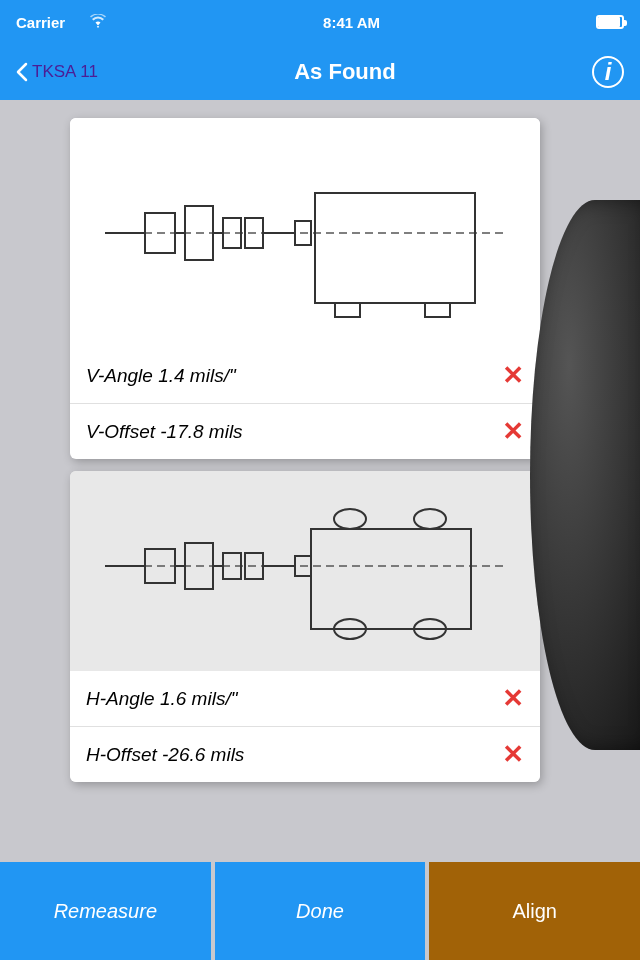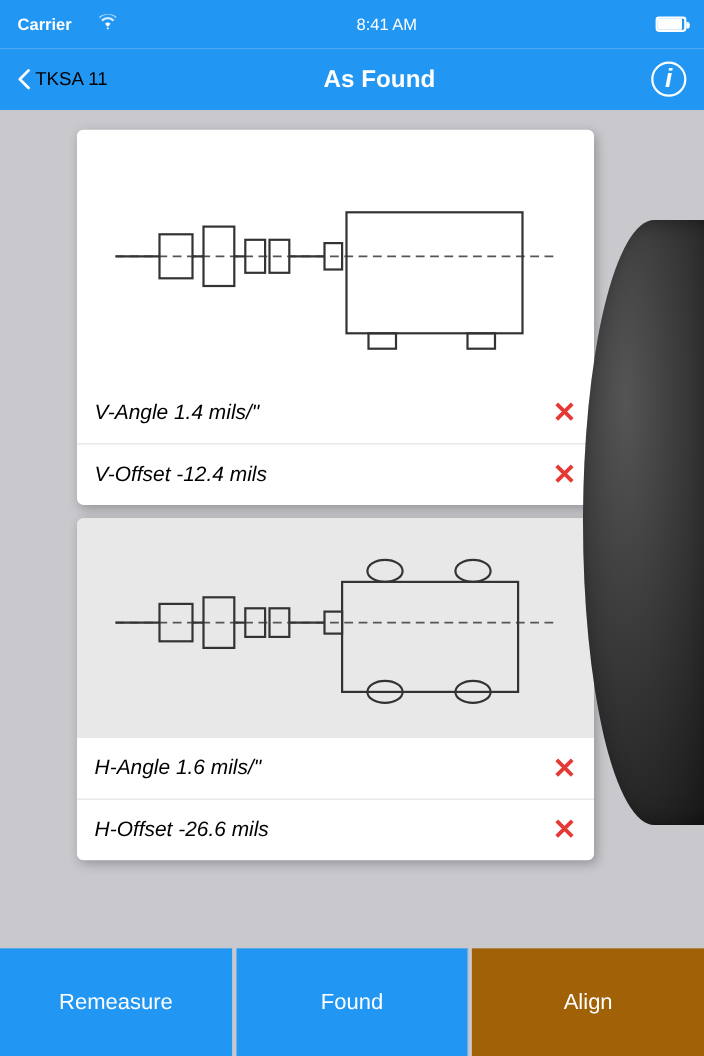--- a/index.html
+++ b/index.html
@@ -18,21 +18,21 @@
       height: 44px;
       display: flex;
       align-items: center;
       justify-content: space-between;
       padding: 0 16px;
       color: white;
       font-size: 15px;
       font-weight: 600;
     }
     .status-left { display: flex; align-items: center; gap: 24px; }
-    .status-center { font-size: 15px; font-weight: 400; }
+    .status-center { font-size: 15px; font-weight: 700; }
     .status-right { display: flex; align-items: center; gap: 6px; }
 
     
     .battery {
       width: 28px; height: 14px;
       border: 2px solid white;
       border-radius: 3px;
       position: relative;
       display: inline-block;
     }
@@ -56,21 +56,21 @@
       background: #2196f3;
       height: 56px;
       display: flex;
       align-items: center;
       padding: 0 16px;
       justify-content: space-between;
     }
     .nav-back {
       display: flex;
       align-items: center;
-      color: #000000;
+      color: #4c1d95;
       font-size: 17px;
       gap: 4px;
       cursor: pointer;
       justify-content: center;
     }
     .nav-title {
       color: white;
       font-size: 22px;
       font-weight: 700;
     }
@@ -185,21 +185,21 @@
       display: flex;
       align-items: center;
       justify-content: center;
       font-size: 20px;
       font-weight: 500;
       color: white;
       cursor: pointer;
       border: none;
       outline: none;
     }
-    .toolbar-btn.blue { background: #2196f3; }
+    .toolbar-btn.blue { background: #2196f3; font-style: italic; }
     .toolbar-btn.blue:not(:last-child) { border-right: 1px solid #c8c8cd; }
     .toolbar-btn.green { background: #a16207; }
     .toolbar-divider { width: 3px; background: #c8c8cd; }
   </style>
 </head>
 <body>
 
 <div class="status-bar">
   <div class="status-left">
     <span>Carrier</span>
@@ -262,21 +262,21 @@
         <line x1="80" y1="95" x2="90" y2="95" stroke="#333" stroke-width="2"></line>
         <line x1="118" y1="95" x2="128" y2="95" stroke="#333" stroke-width="2"></line>
       </svg>
     </div>
 
     <div class="card-row">
       <span>V-Angle 1.4 mils/"</span>
       <span class="x-mark">✕</span>
     </div>
     <div class="card-row">
-      <span>V-Offset -12.4 mils</span>
+      <span>V-Offset -17.8 mils</span>
       <span class="x-mark">✕</span>
     </div>
   </div>
 
   <div class="card-bottom">
 
     <div class="diagram-bottom">
       <svg viewBox="0 0 420 180" xmlns="http://www.w3.org/2000/svg" style="width:420px;height:180px;">
 
         <line x1="10" y1="85" x2="410" y2="85" stroke="#555" stroke-width="1.5" stroke-dasharray="8,5"></line>
@@ -317,16 +317,16 @@
 
   <div class="gear-right">
     <div class="gear-circle"></div>
   </div>
 
 </div>
 
 <div class="toolbar">
   <button class="toolbar-btn blue">Remeasure</button>
   <div class="toolbar-divider"></div>
-  <button class="toolbar-btn blue">Found</button>
+  <button class="toolbar-btn blue">Done</button>
   <div class="toolbar-divider"></div>
   <button class="toolbar-btn green">Align</button>
 </div>
 
 </body></html>

